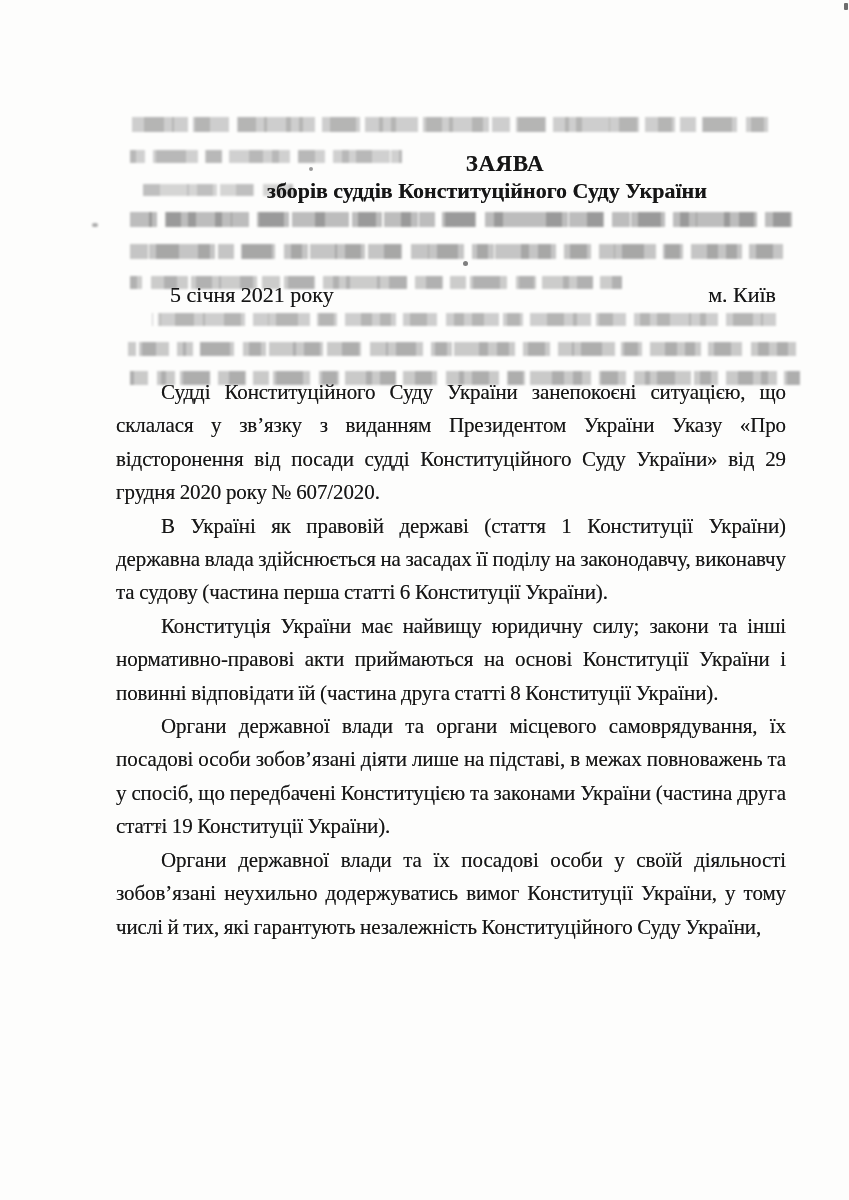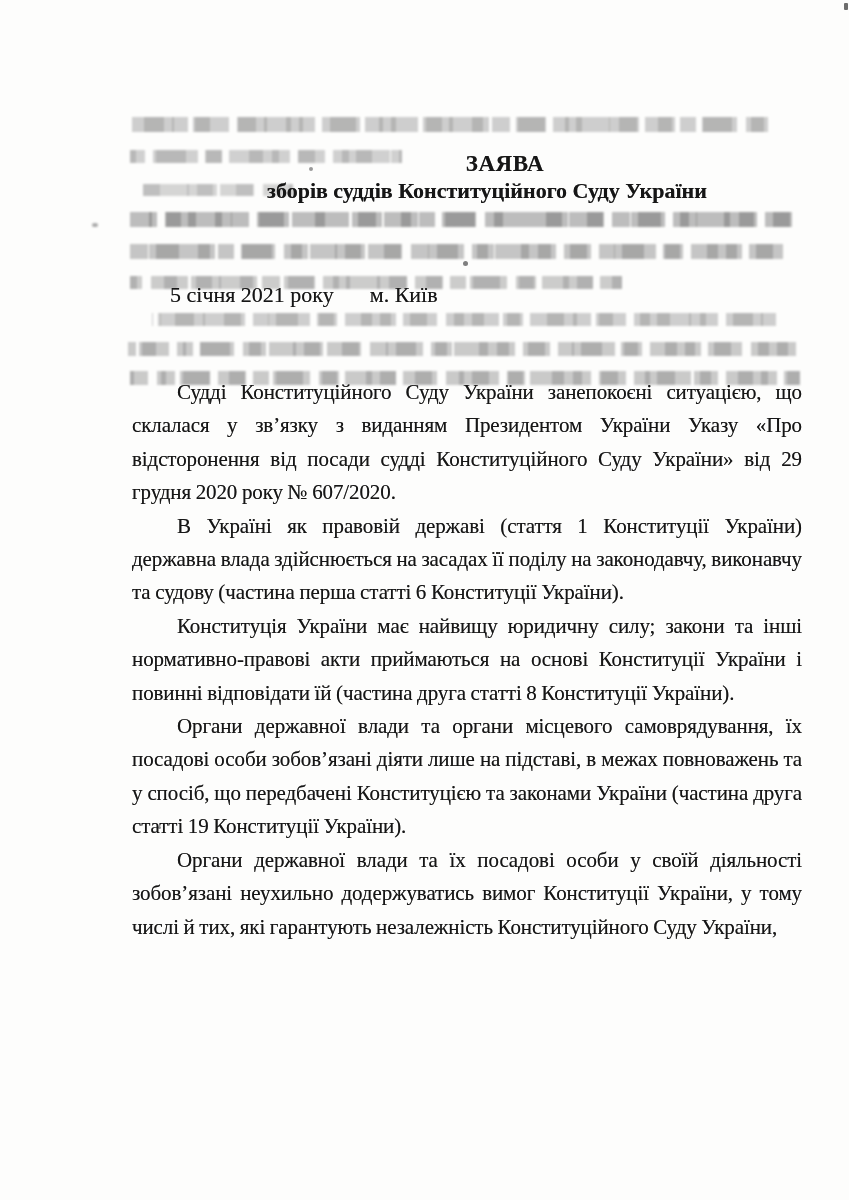--- a/index.html
+++ b/index.html
@@ -29,32 +29,33 @@
     top: 178px; left: 130px; width: 670px;
     text-align: center;
     font-size: 22px; font-weight: bold;
     transform: translateX(22px);
   }
 
   
   .dateline {
     position: absolute;
     top: 282px; left: 130px; width: 670px;
-    display: flex; 
+    display: flex; justify-content: space-between;
     font-size: 22px;
     padding: 0;
     box-sizing: border-box;
+    gap: 12px;
   }
   .dateline .date  { margin-left: 40px; }
   .dateline .place { margin-right: 24px; margin-left: 36px; }
 
   
   .body-text {
     position: absolute;
-    top: 376px; left: 132px; width: 670px;
+    top: 376px; left: 116px; width: 670px;
     font-size: 21px;
     line-height: 33.4px;
     text-align: justify;
   }
   .body-text p {
     margin: 0;
     text-indent: 45px;
     word-spacing: -0.5px;
     letter-spacing: -0.1px;
   }

